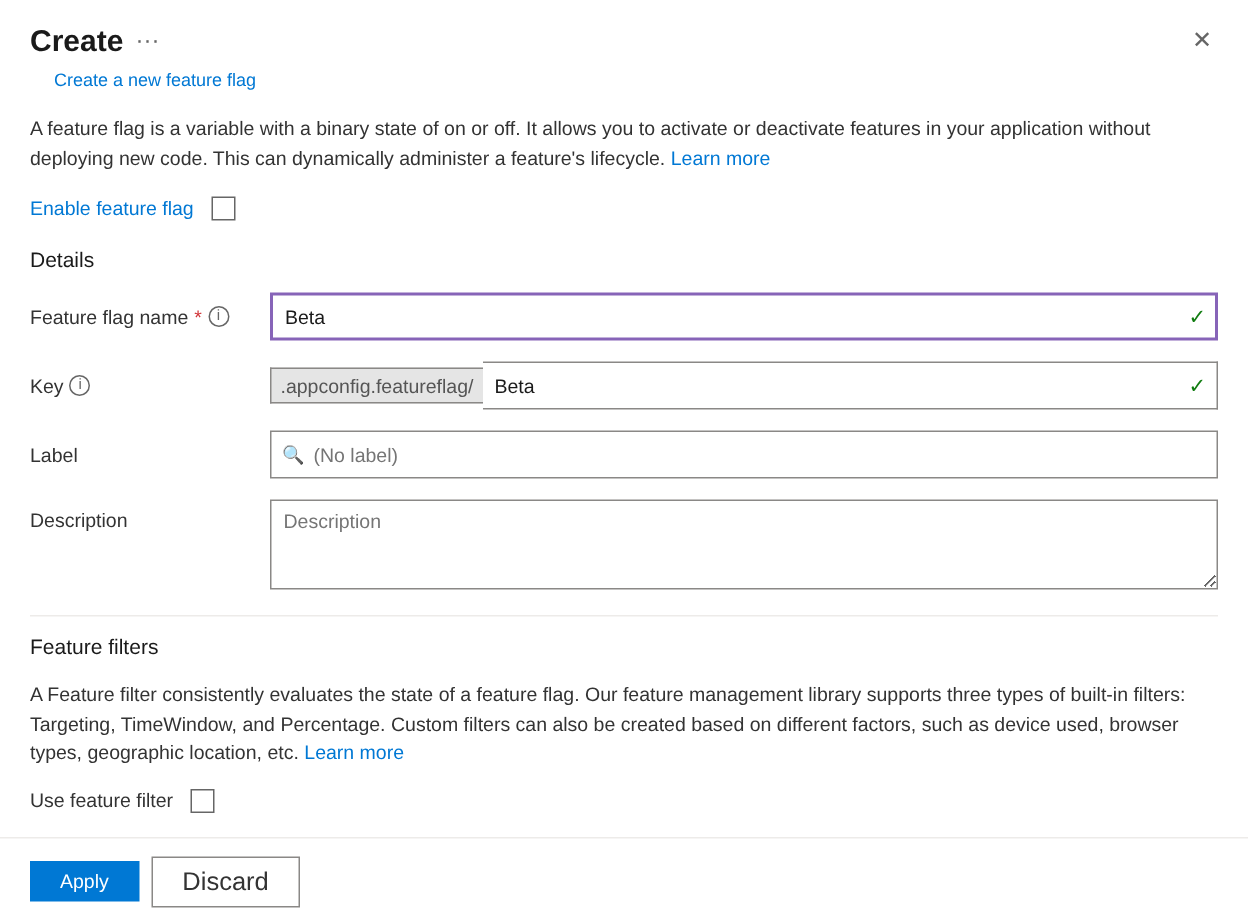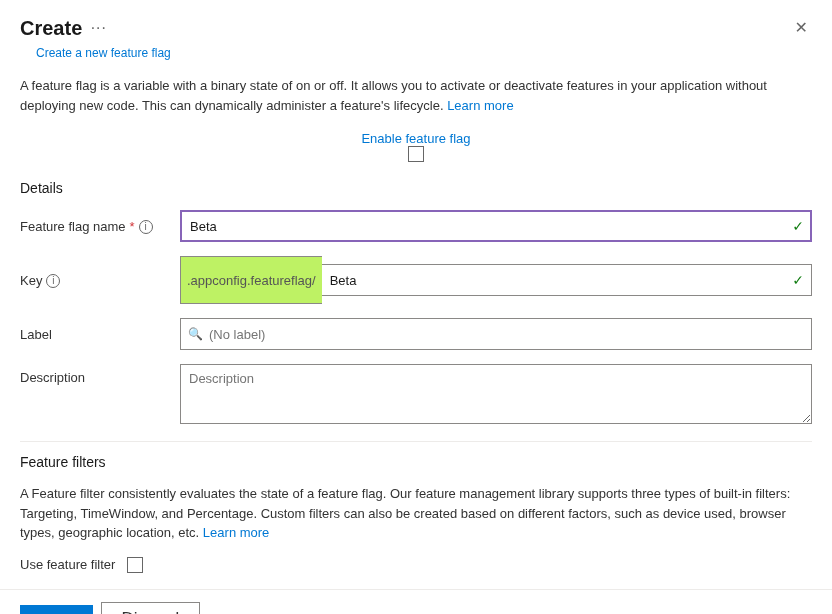--- a/index.html
+++ b/index.html
@@ -67,24 +67,23 @@
       line-height: 1.5;
       margin-bottom: 16px;
       padding-top: 4px;
     }
     .description-text a {
       color: #0078d4;
       text-decoration: none;
     }
     .enable-row {
       display: flex;
-      align-items: center;
-      gap: 0;
+      align-items: flex-start;
+      gap: 12px;
       margin-bottom: 18px;
-      flex-direction: column;
     }
     .enable-label {
       font-size: 13px;
       color: #0078d4;
       cursor: pointer;
     }
     .checkbox {
       width: 16px;
       height: 16px;
       border: 1px solid #666;
@@ -103,21 +102,21 @@
       display: flex;
       align-items: center;
       margin-bottom: 14px;
     }
     .form-label {
       width: 160px;
       font-size: 13px;
       color: #333;
       flex-shrink: 0;
       display: flex;
-      align-items: flex-end;
+      align-items: flex-start;
       gap: 4px;
     }
     .required-star {
       color: #d13438;
     }
     .info-icon {
       display: inline-flex;
       align-items: center;
       justify-content: center;
       width: 14px;
@@ -250,27 +249,27 @@
     .btn-discard {
       background: #fff;
       color: #333;
       border: 1px solid #8a8886;
       padding: 6px 20px;
       font-size: 17px;
       cursor: pointer;
       font-family: inherit;
     }
     .key-prefix-box {
-      height: 48px;
+      height: 24px;
       border: 1px solid #8a8886;
       border-right: none;
       padding: 4px 6px;
       display: flex;
       align-items: center;
-      background: #bef264;
+      background: #e5e5e5;
       color: #555;
       font-size: 13px;
       white-space: nowrap;
     }
   </style>
 </head>
 <body>
 
 <div class="dialog">
 

